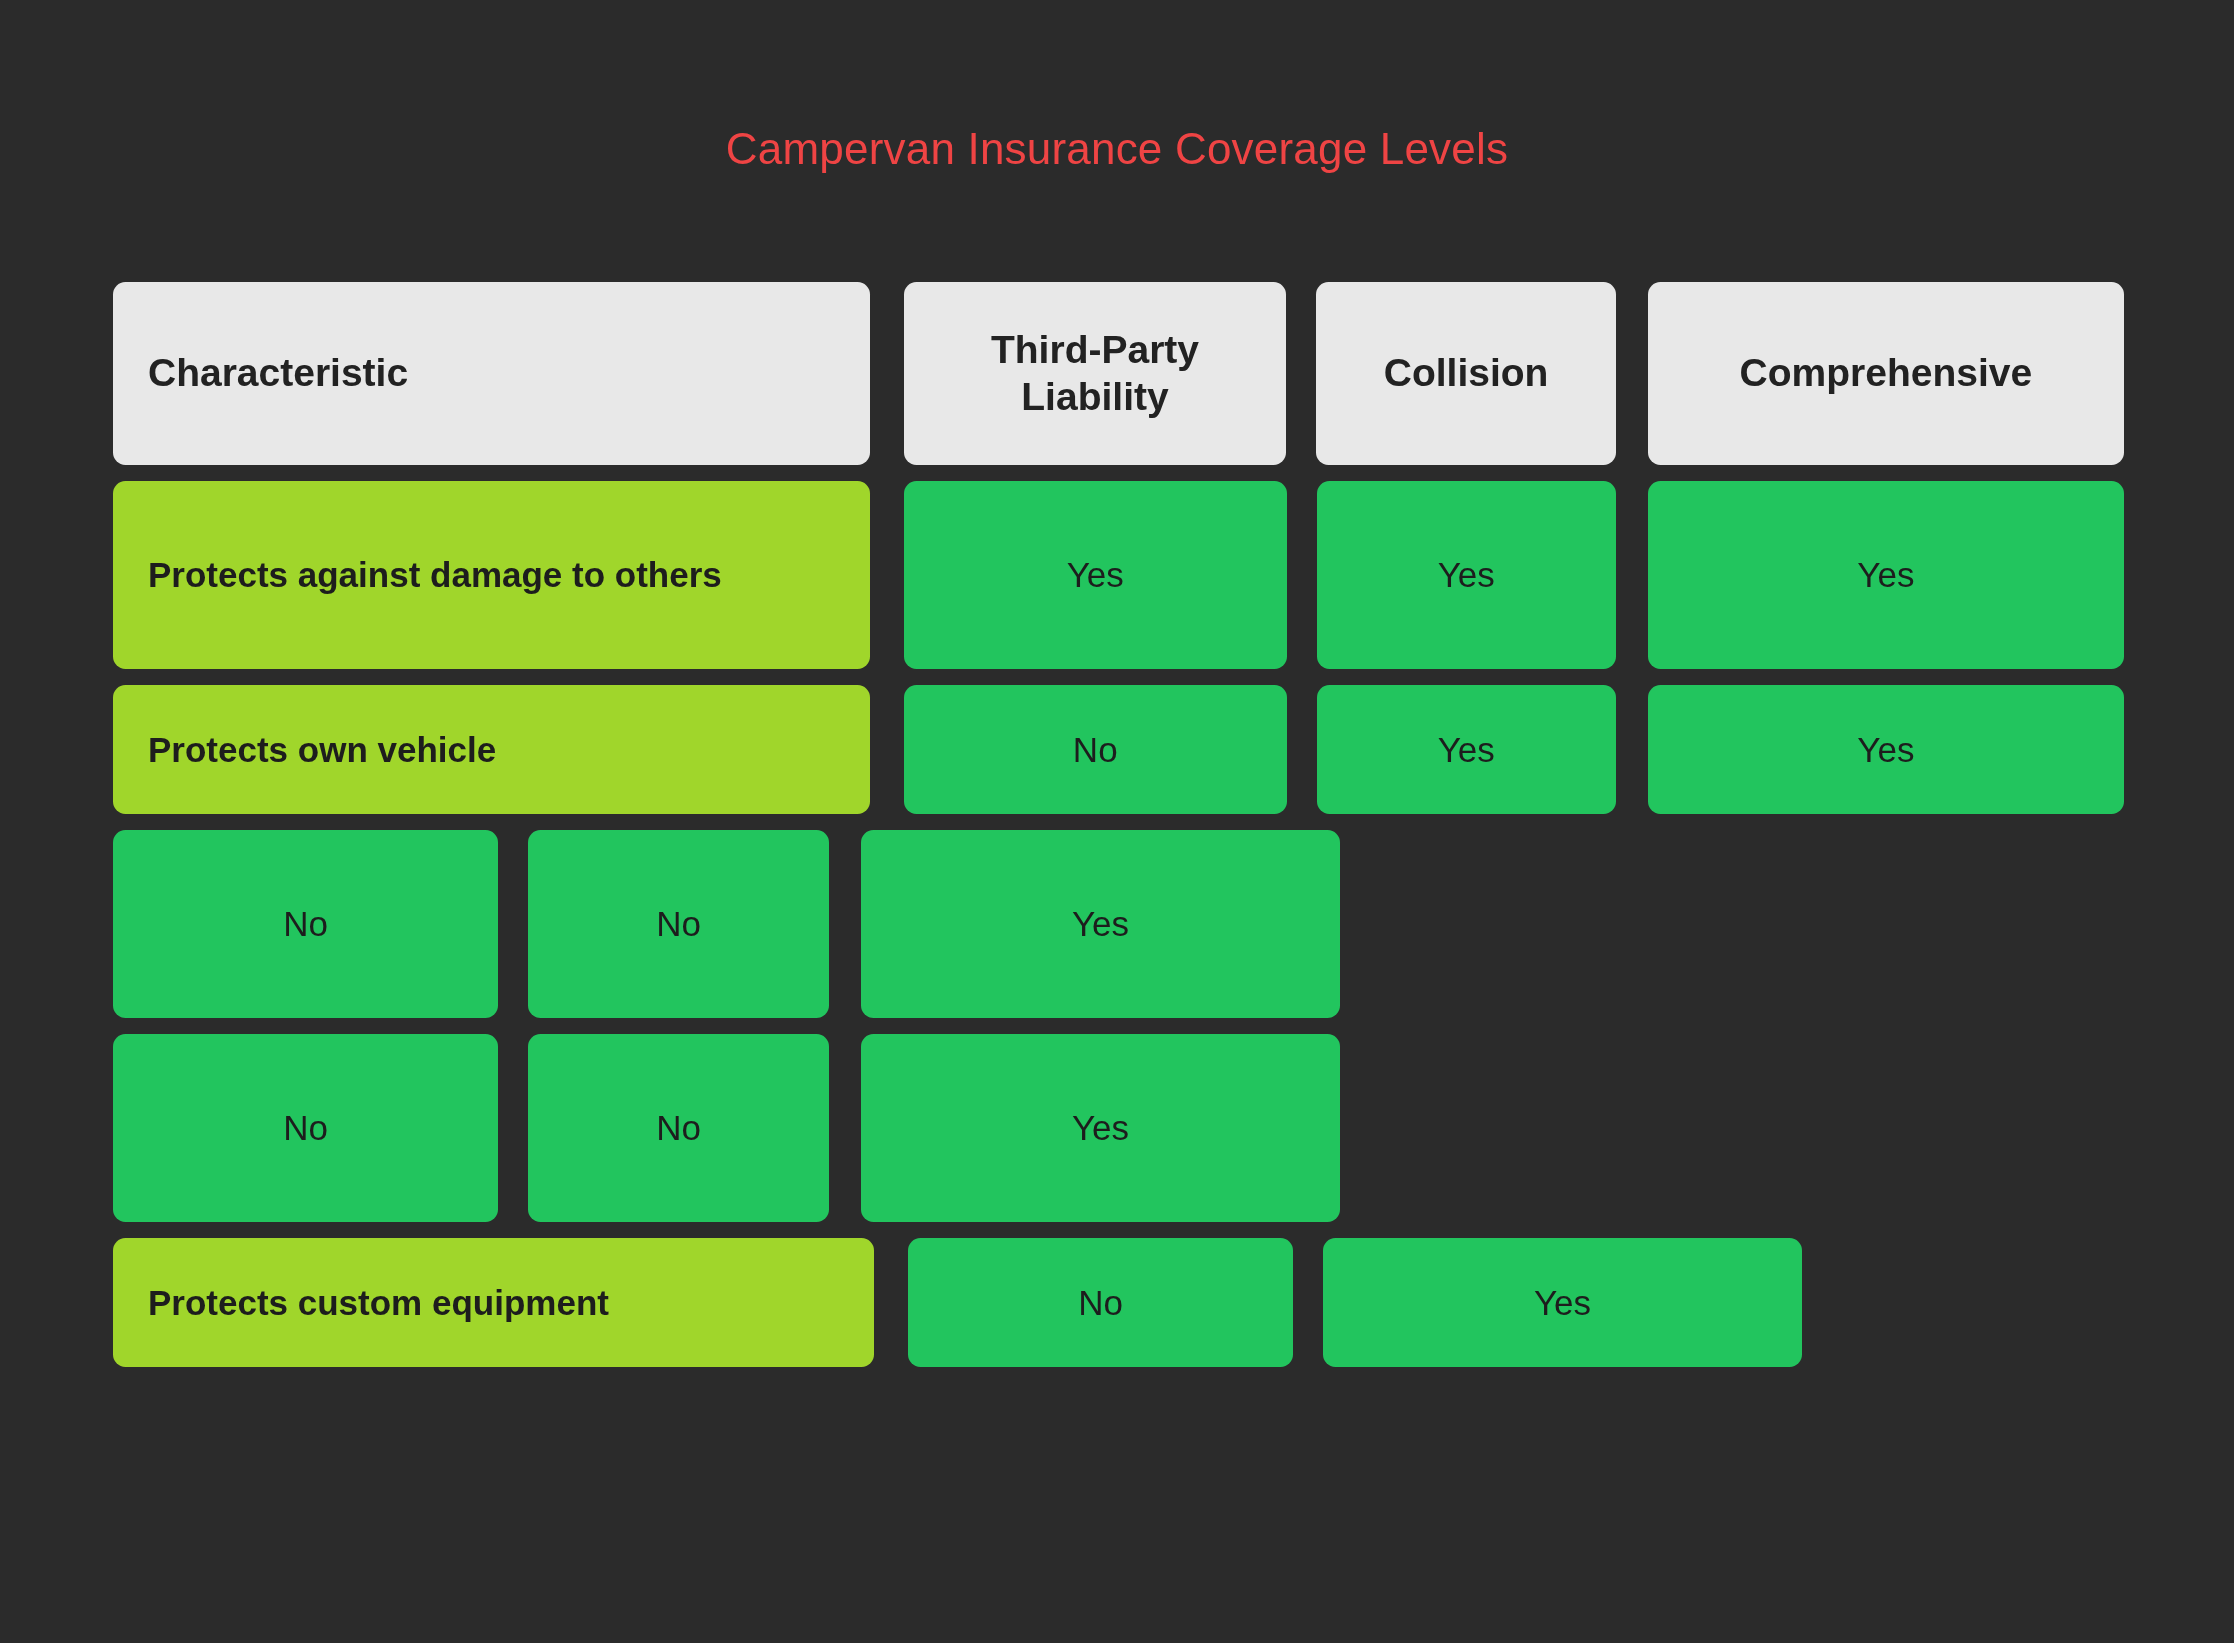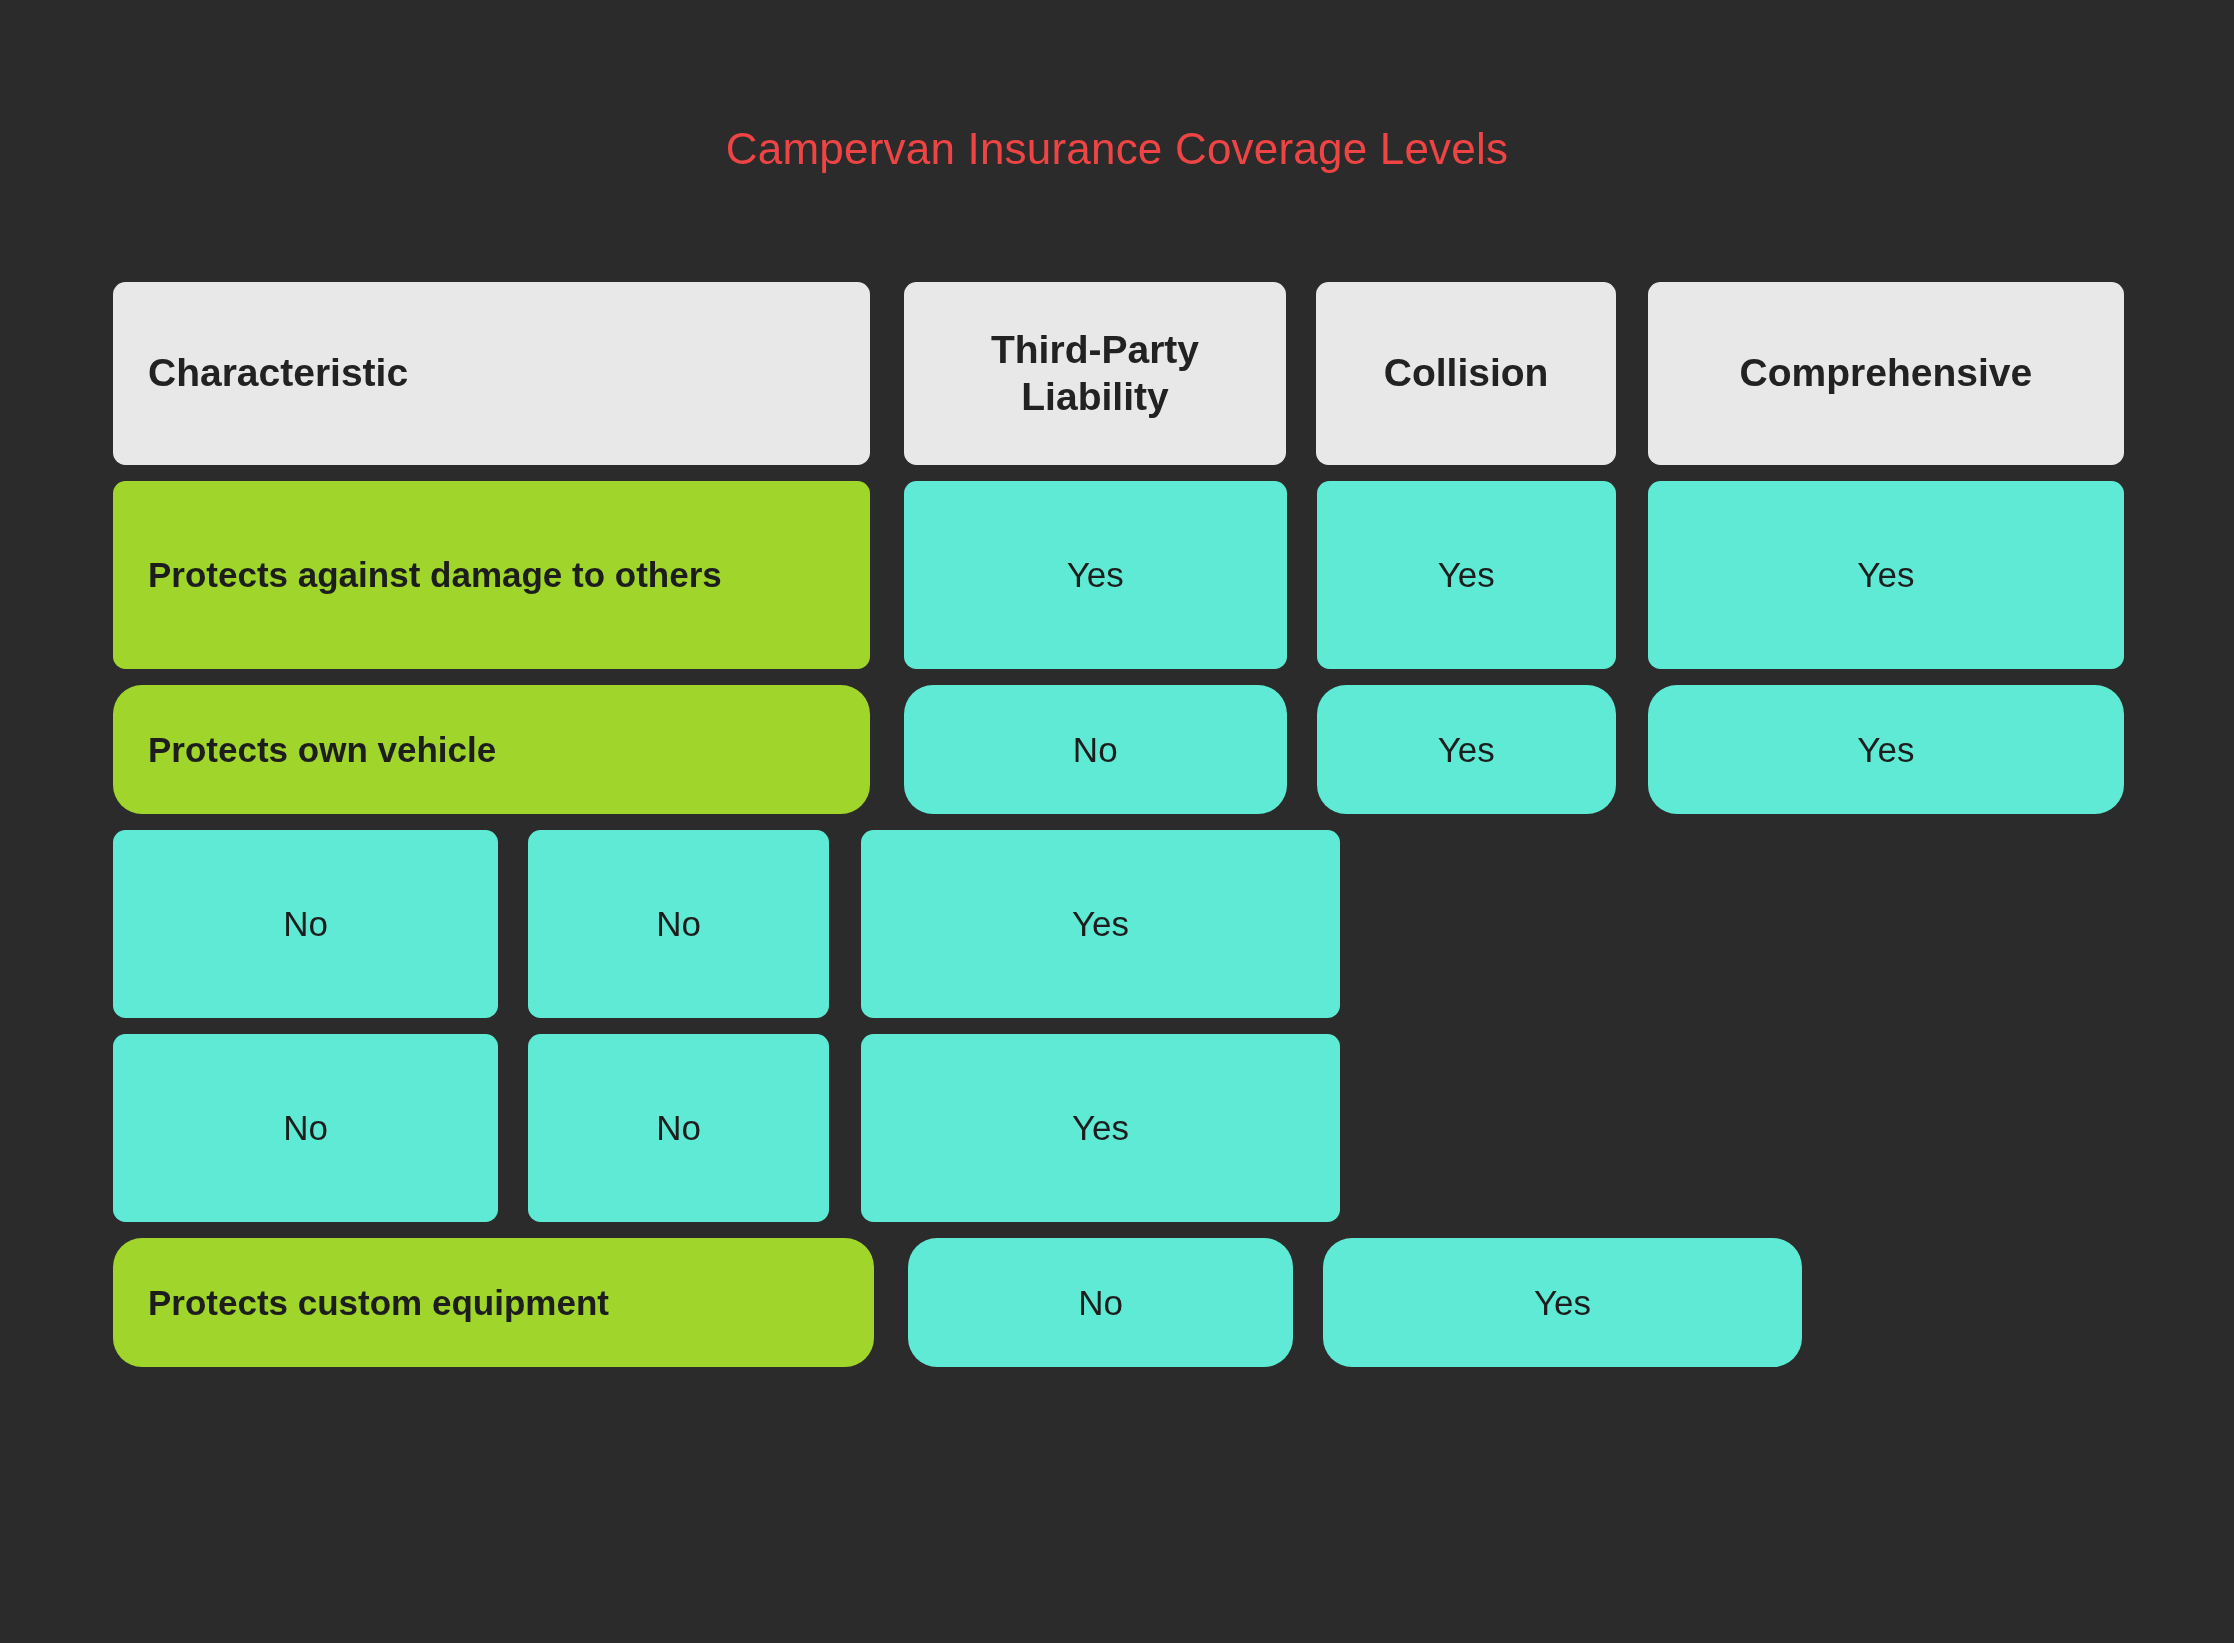--- a/index.html
+++ b/index.html
@@ -83,29 +83,29 @@
   .body-row .char-cell {
     background: #a0d62b;
     color: #1d1d1d;
     font-weight: bold;
     justify-content: flex-start;
     padding-left: 35px;
     padding-right: 25px;
     line-height: 1.18;
   }
   .body-row .val-cell {
-    background: #5eead4;
+    background: #22c55e;
     color: #1d1d1d;
     font-weight: 400;
     justify-content: center;
     text-align: center;
   }
   
   .h-tall { height: 188px; }
-  .h-short { height: 129px; border-radius: 29px; }
+  .h-short { height: 129px; }
 </style>
 </head>
 <body>
 
 <div id="root">
 
   <div id="chart-title">Campervan Insurance Coverage Levels</div>
 
   <div id="table">
 

